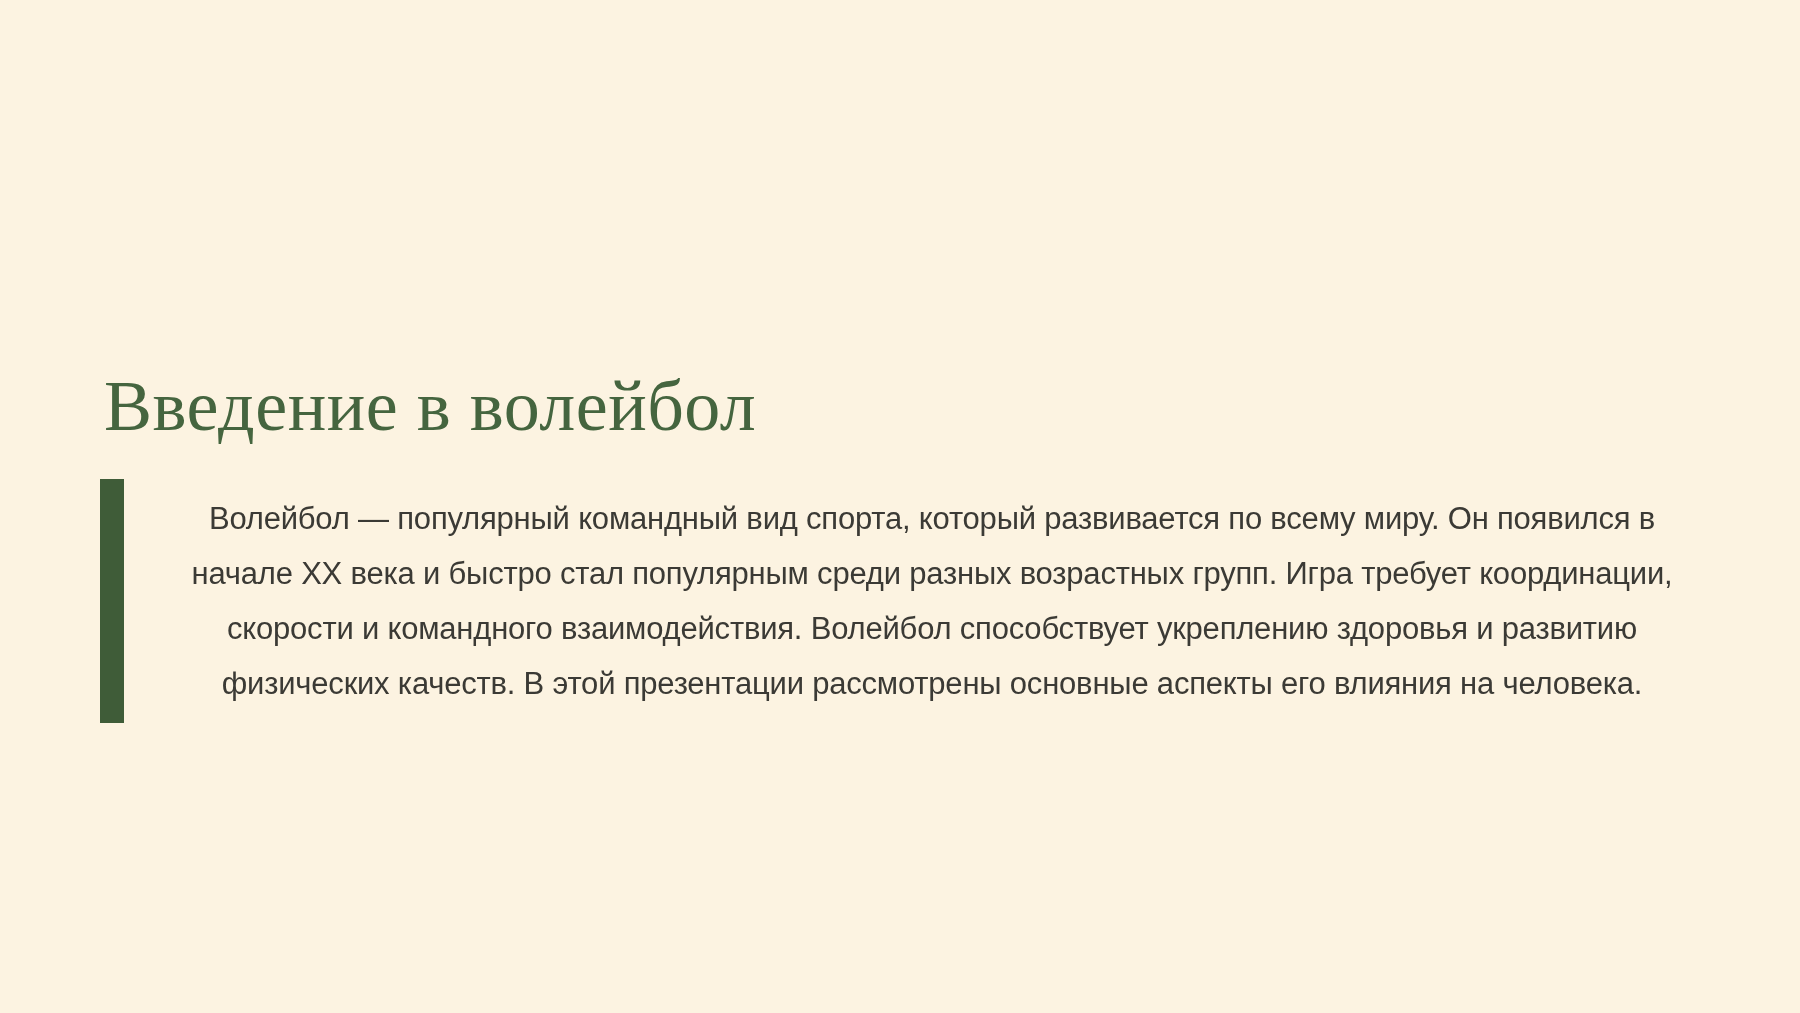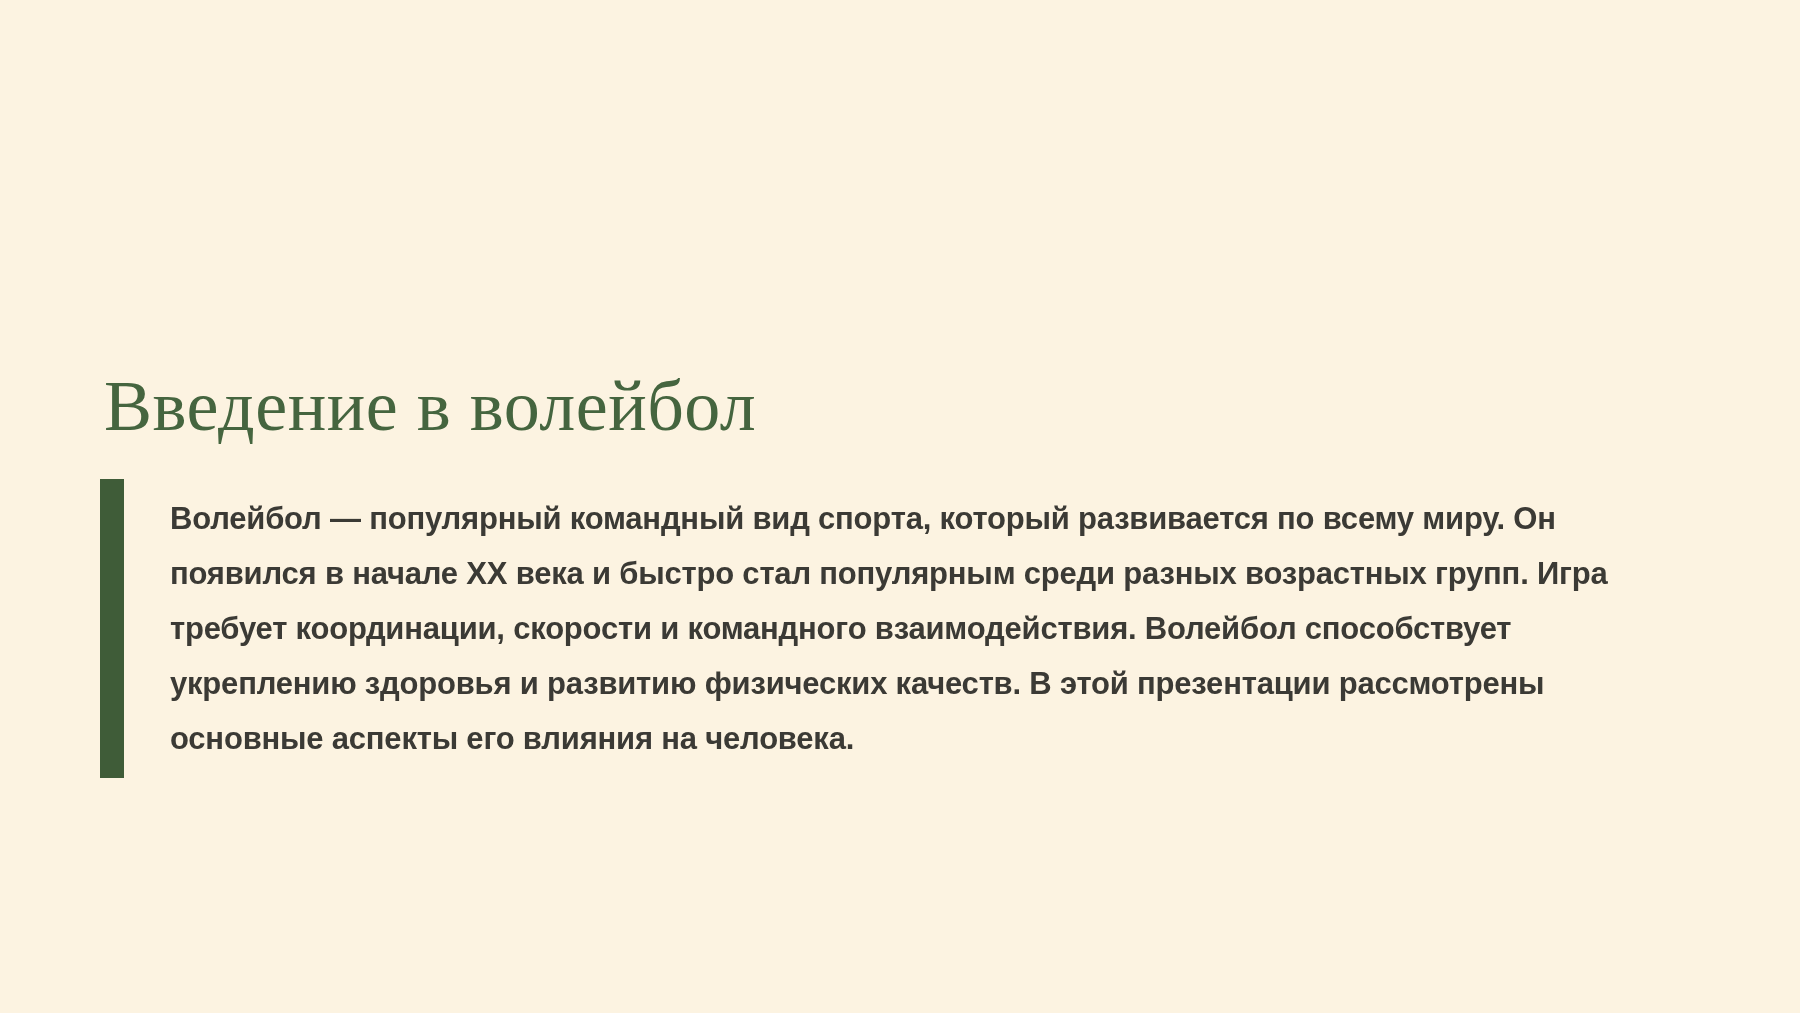--- a/index.html
+++ b/index.html
@@ -48,21 +48,22 @@
     flex: 0 0 8px;
     width: 8px;
     background: var(--accent-bar);
   }
   .intro-paragraph {
     padding-left: 46px;
     font-size: 31px;
     line-height: 55px;
     letter-spacing: -0.2px;
     color: var(--body-text);
-    font-weight: 700;
+    font-weight: 400;
+    text-align: center;
   }
 </style>
 </head>
 <body>
 
 <main class="slide">
 
   <h1 class="slide-title">Введение в волейбол</h1>
 
   <section class="intro-block">

